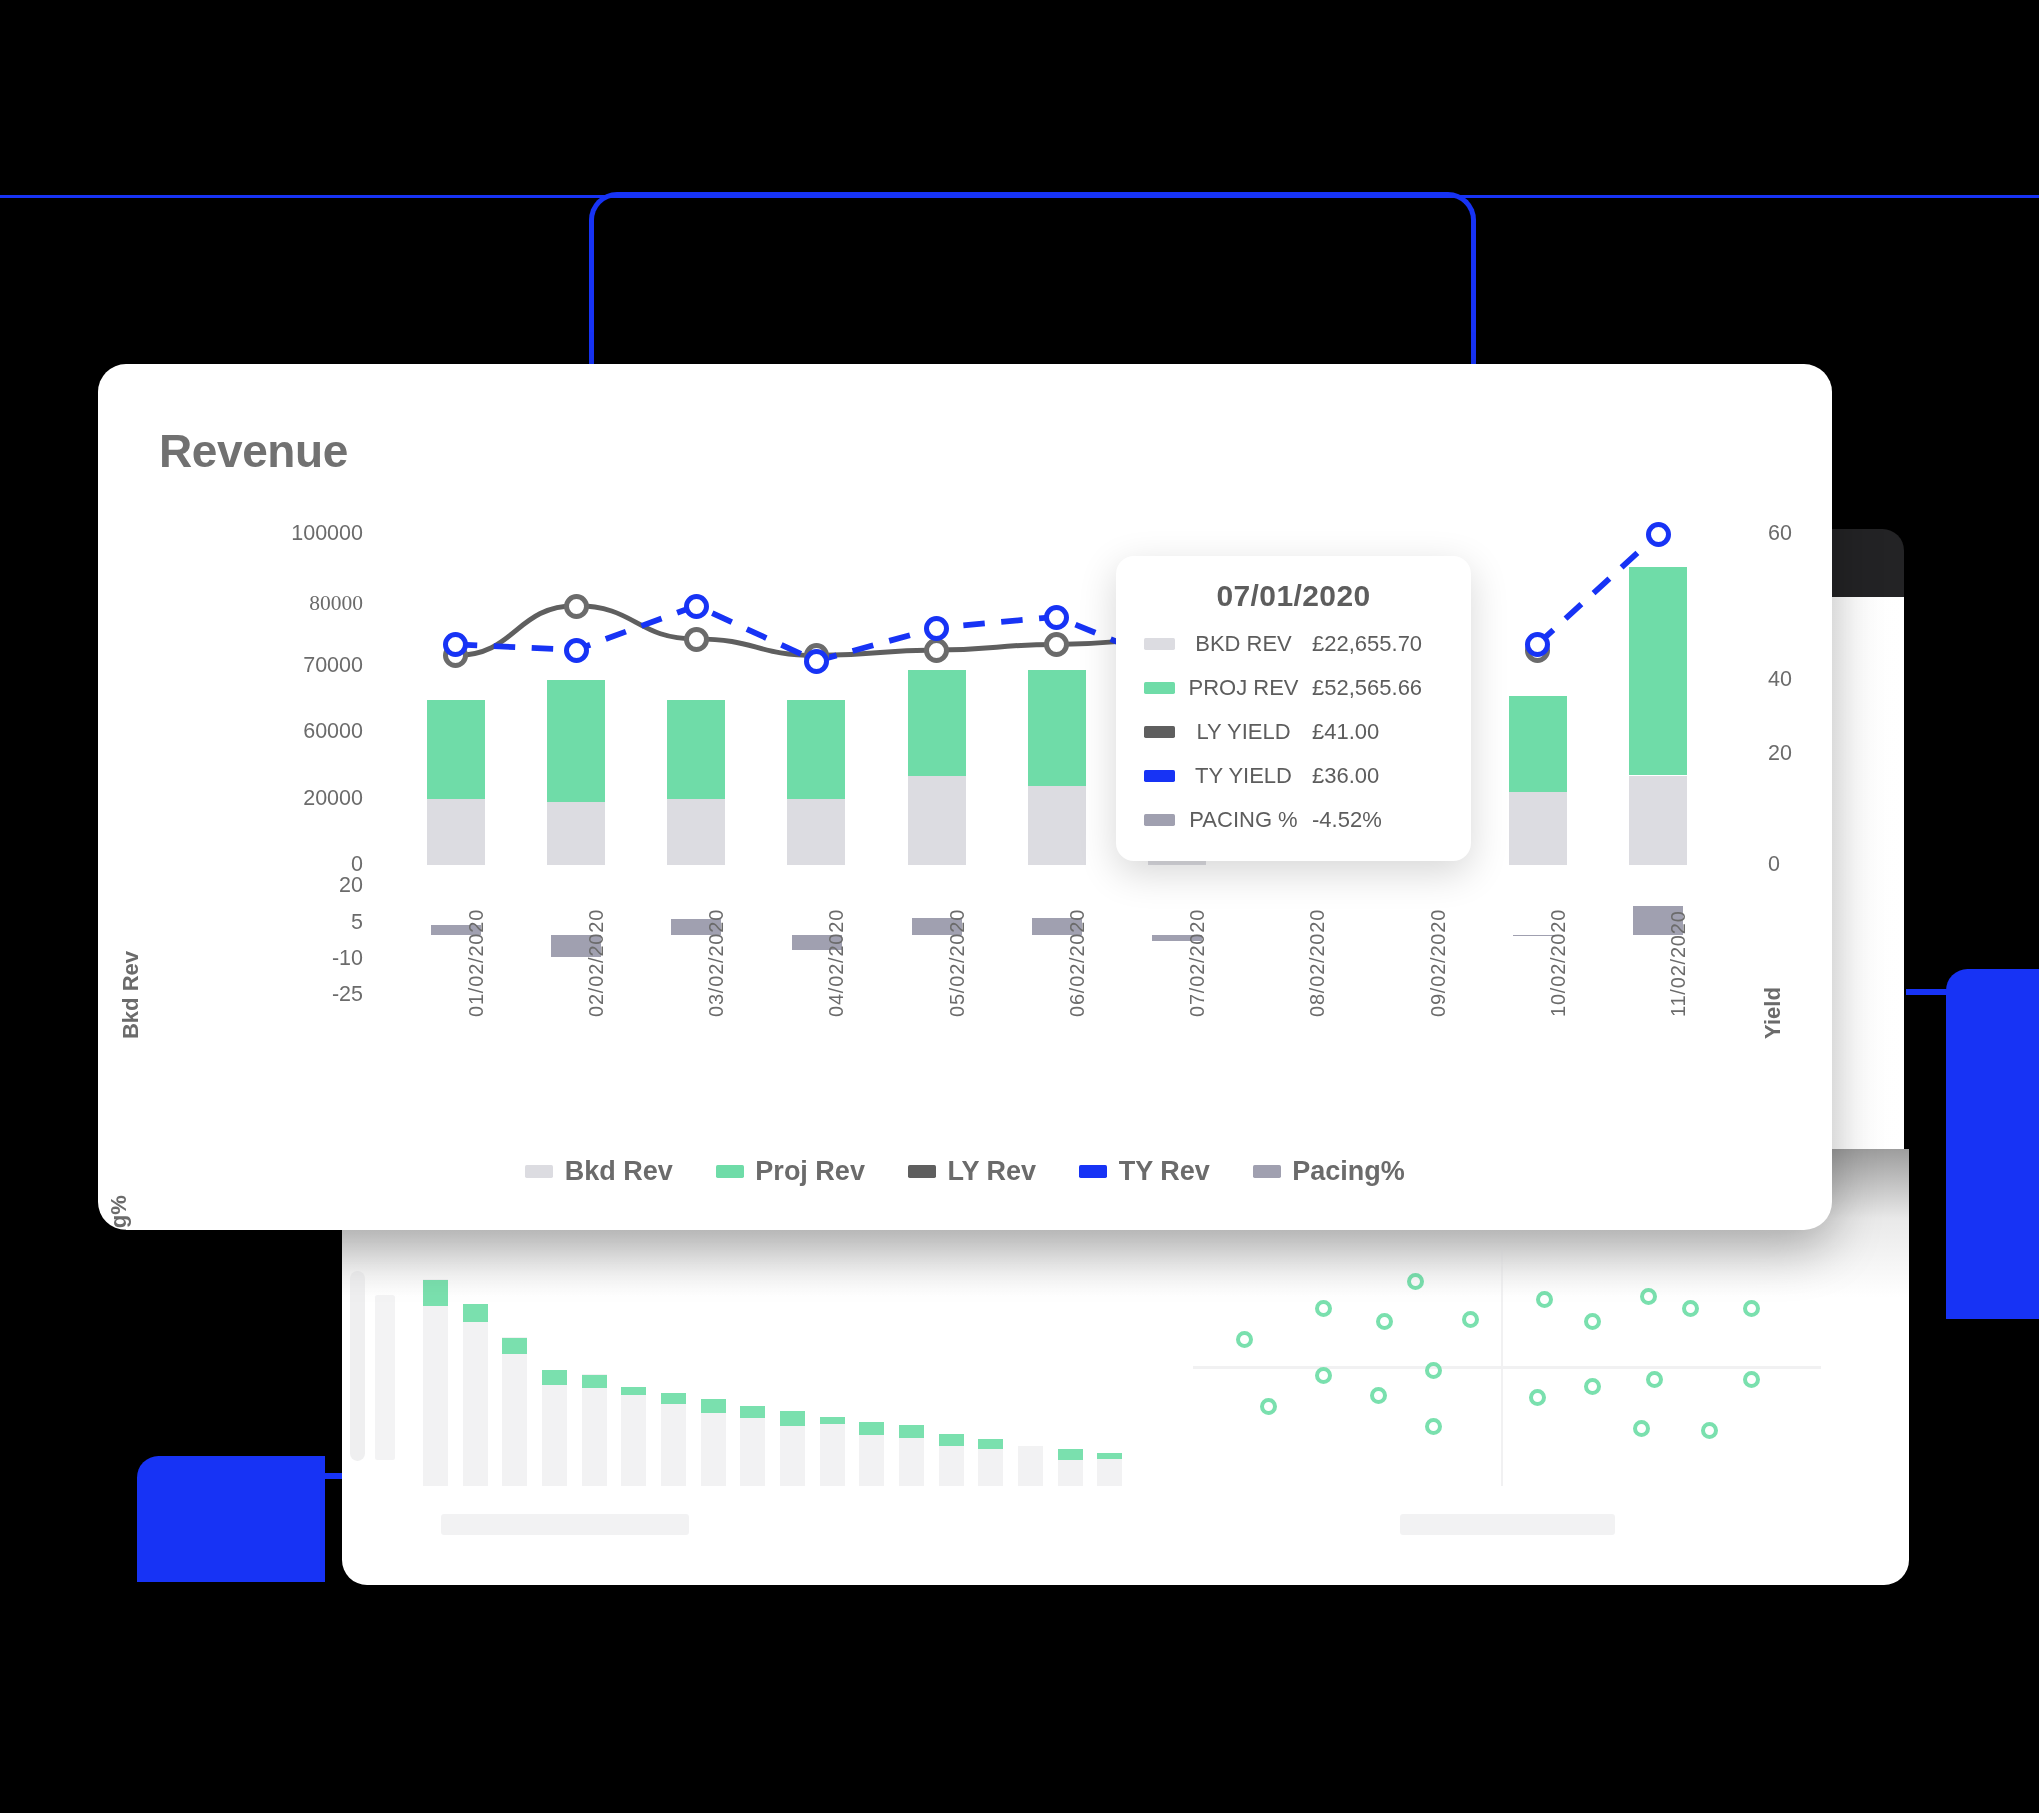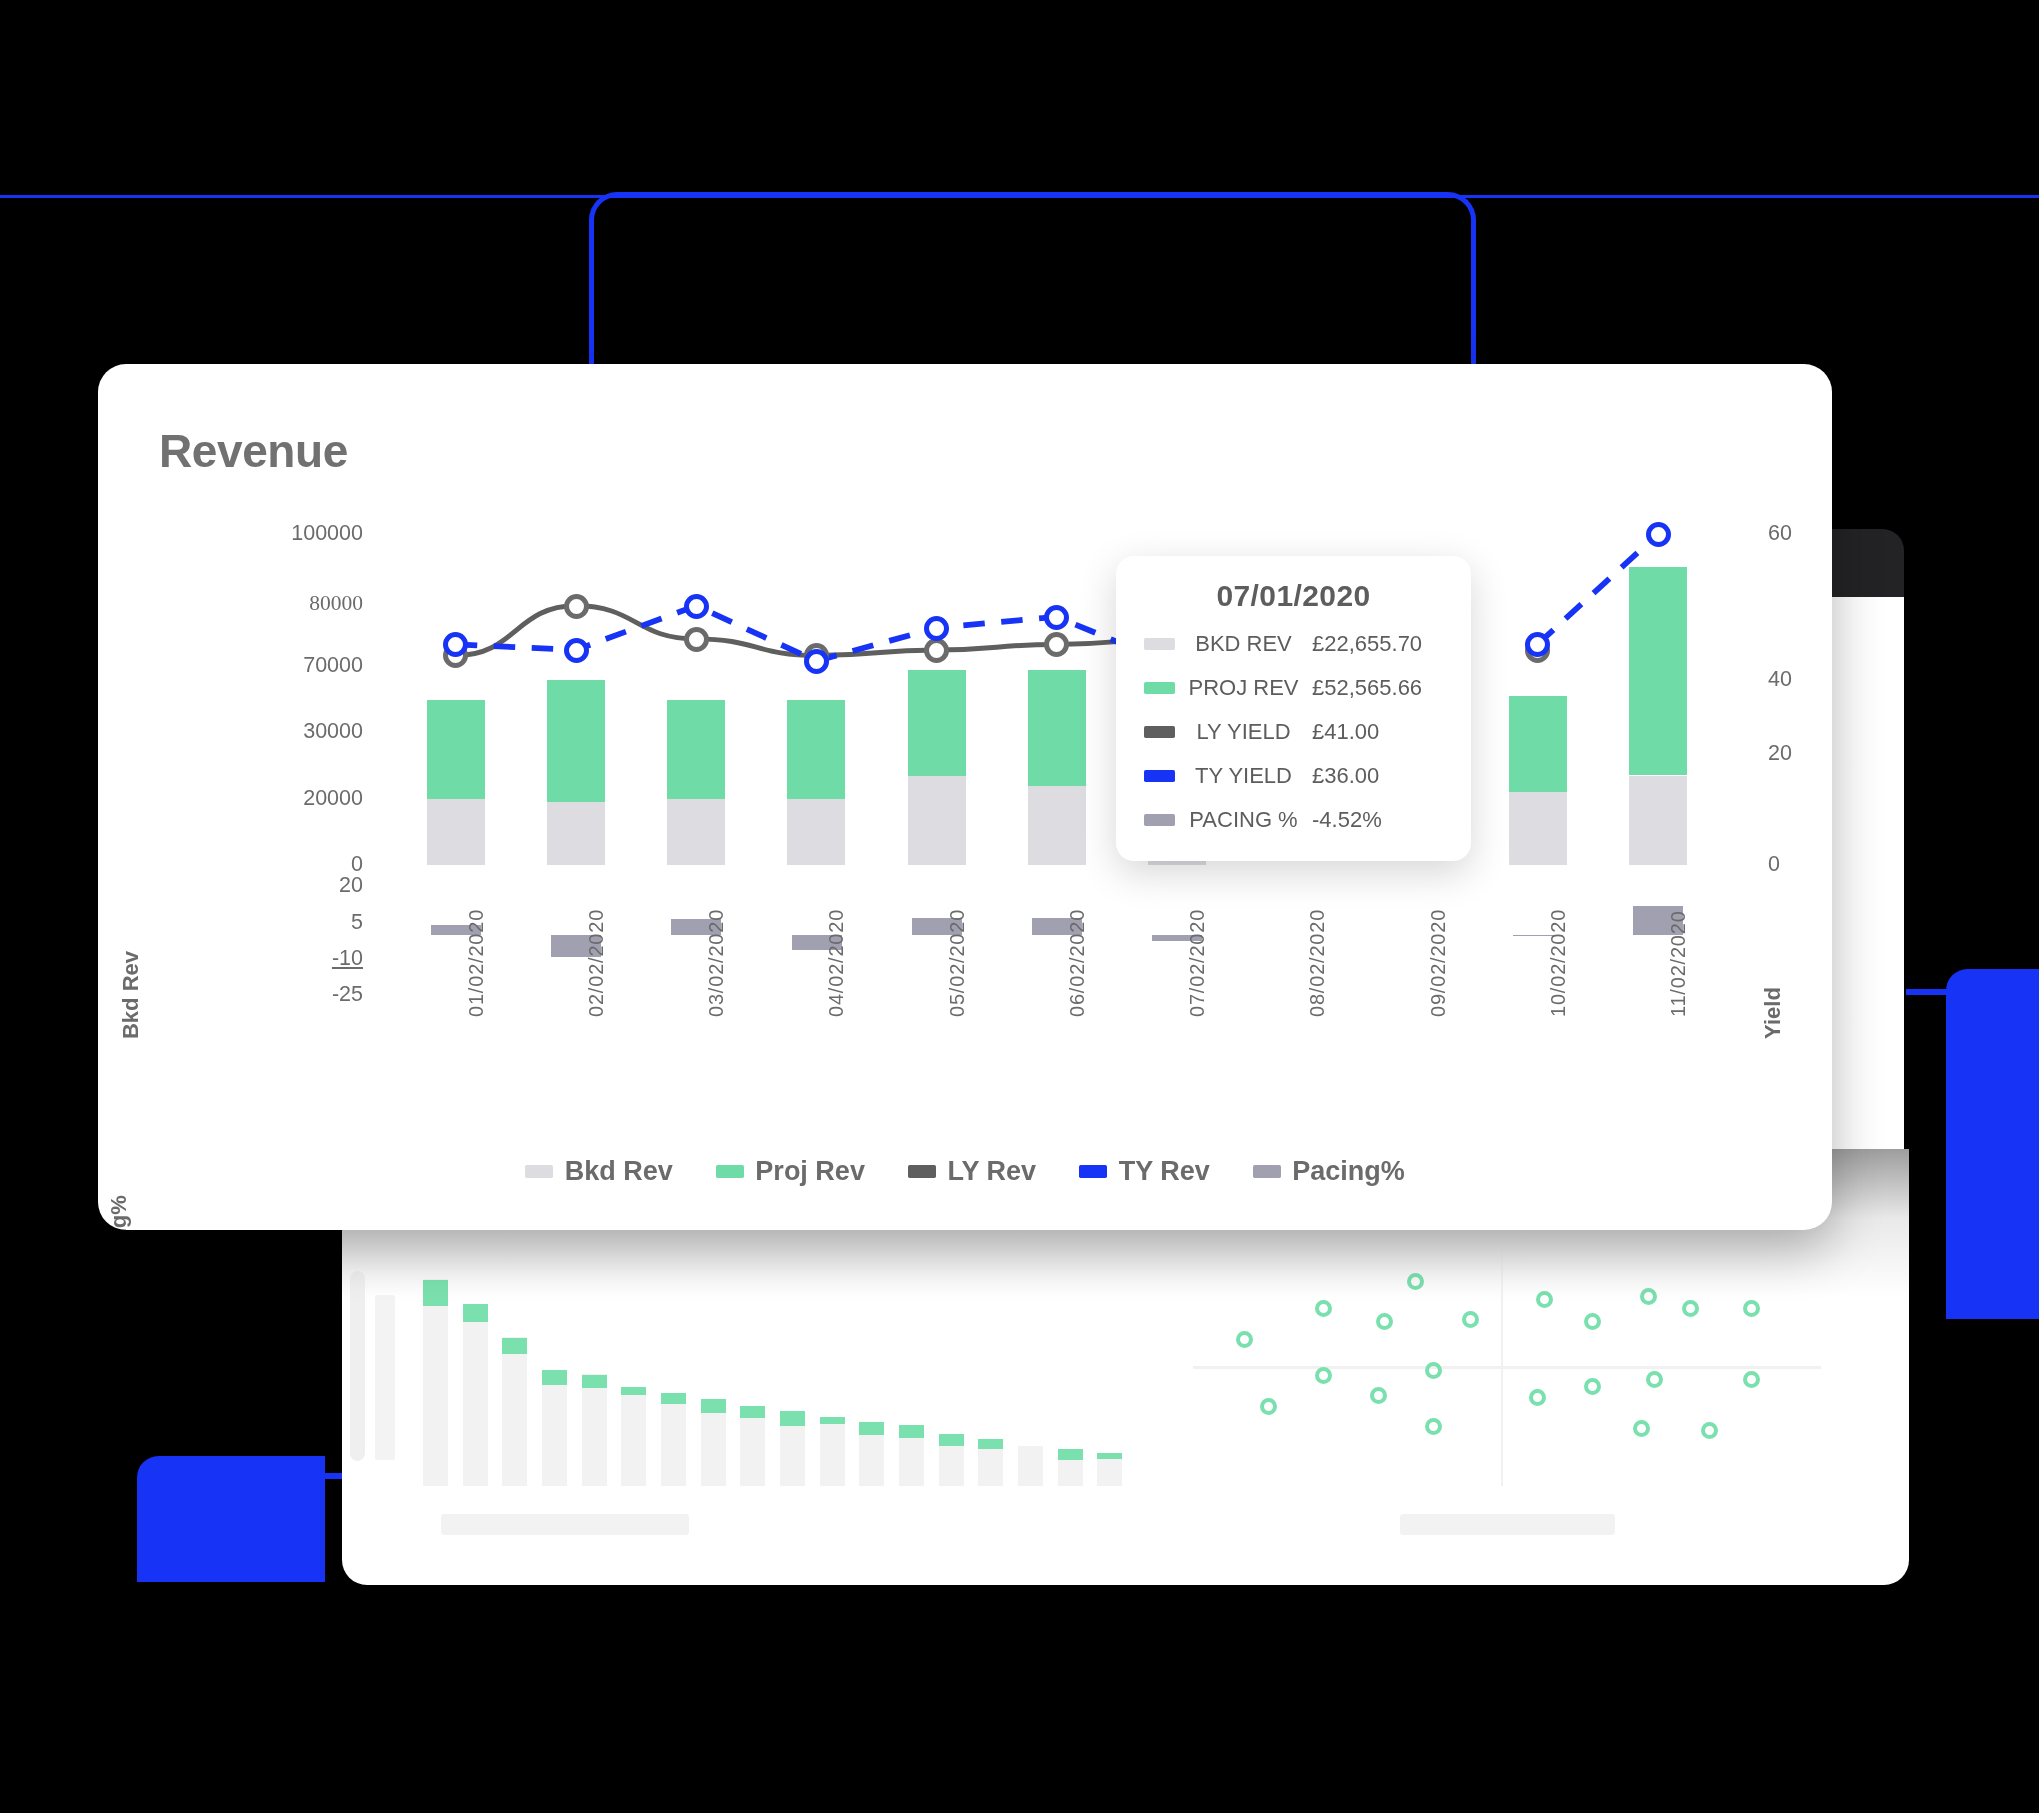--- a/index.html
+++ b/index.html
@@ -284,28 +284,28 @@
     <div class="plot">
 
       <div class="axis-label" style="left:-10.7px; top:618px; transform:rotate(-90deg);">Bkd Rev</div>
       <div class="axis-label" style="left:-25px; top:864px; transform:rotate(-90deg);">Pacing%</div>
       <div class="axis-label" style="left:1649px; top:636px; transform:rotate(-90deg);">Yield</div>
 
       <div id="revticks">
           <div class="tick" style="left: 124px; width: 141px; top: 157px;">100000</div>
           <div class="tick" style="left: 124px; width: 141px; top: 227px; font-family: Liberation Serif, serif;">80000</div>
           <div class="tick" style="left: 124px; width: 141px; top: 289px;">70000</div>
-          <div class="tick" style="left: 124px; width: 141px; top: 355px;">30000</div>
+          <div class="tick" style="left: 124px; width: 141px; top: 355px;">60000</div>
           <div class="tick" style="left: 124px; width: 141px; top: 422px;">20000</div>
           <div class="tick" style="left: 124px; width: 141px; top: 488px;">0</div>
         </div>
       <div id="pacticks">
           <div class="tick" style="left: 124px; width: 141px; top: 509px;">20</div>
           <div class="tick" style="left: 124px; width: 141px; top: 546px;">5</div>
-          <div class="tick" style="left: 124px; width: 141px; top: 582px; text-decoration: underline;">-10</div>
+          <div class="tick" style="left: 124px; width: 141px; top: 582px;">-10</div>
           <div class="tick" style="left: 124px; width: 141px; top: 618px;">-25</div>
         </div>
       <div id="yldticks">
           <div class="tick-r" style="left: 1670px; top: 157px;">60</div>
           <div class="tick-r" style="left: 1670px; top: 267px; margin-top: 36px;">40</div>
           <div class="tick-r" style="left: 1670px; top: 377px;">20</div>
           <div class="tick-r" style="left: 1670px; top: 488px;">0</div>
         </div>
 
       <div id="bars">

